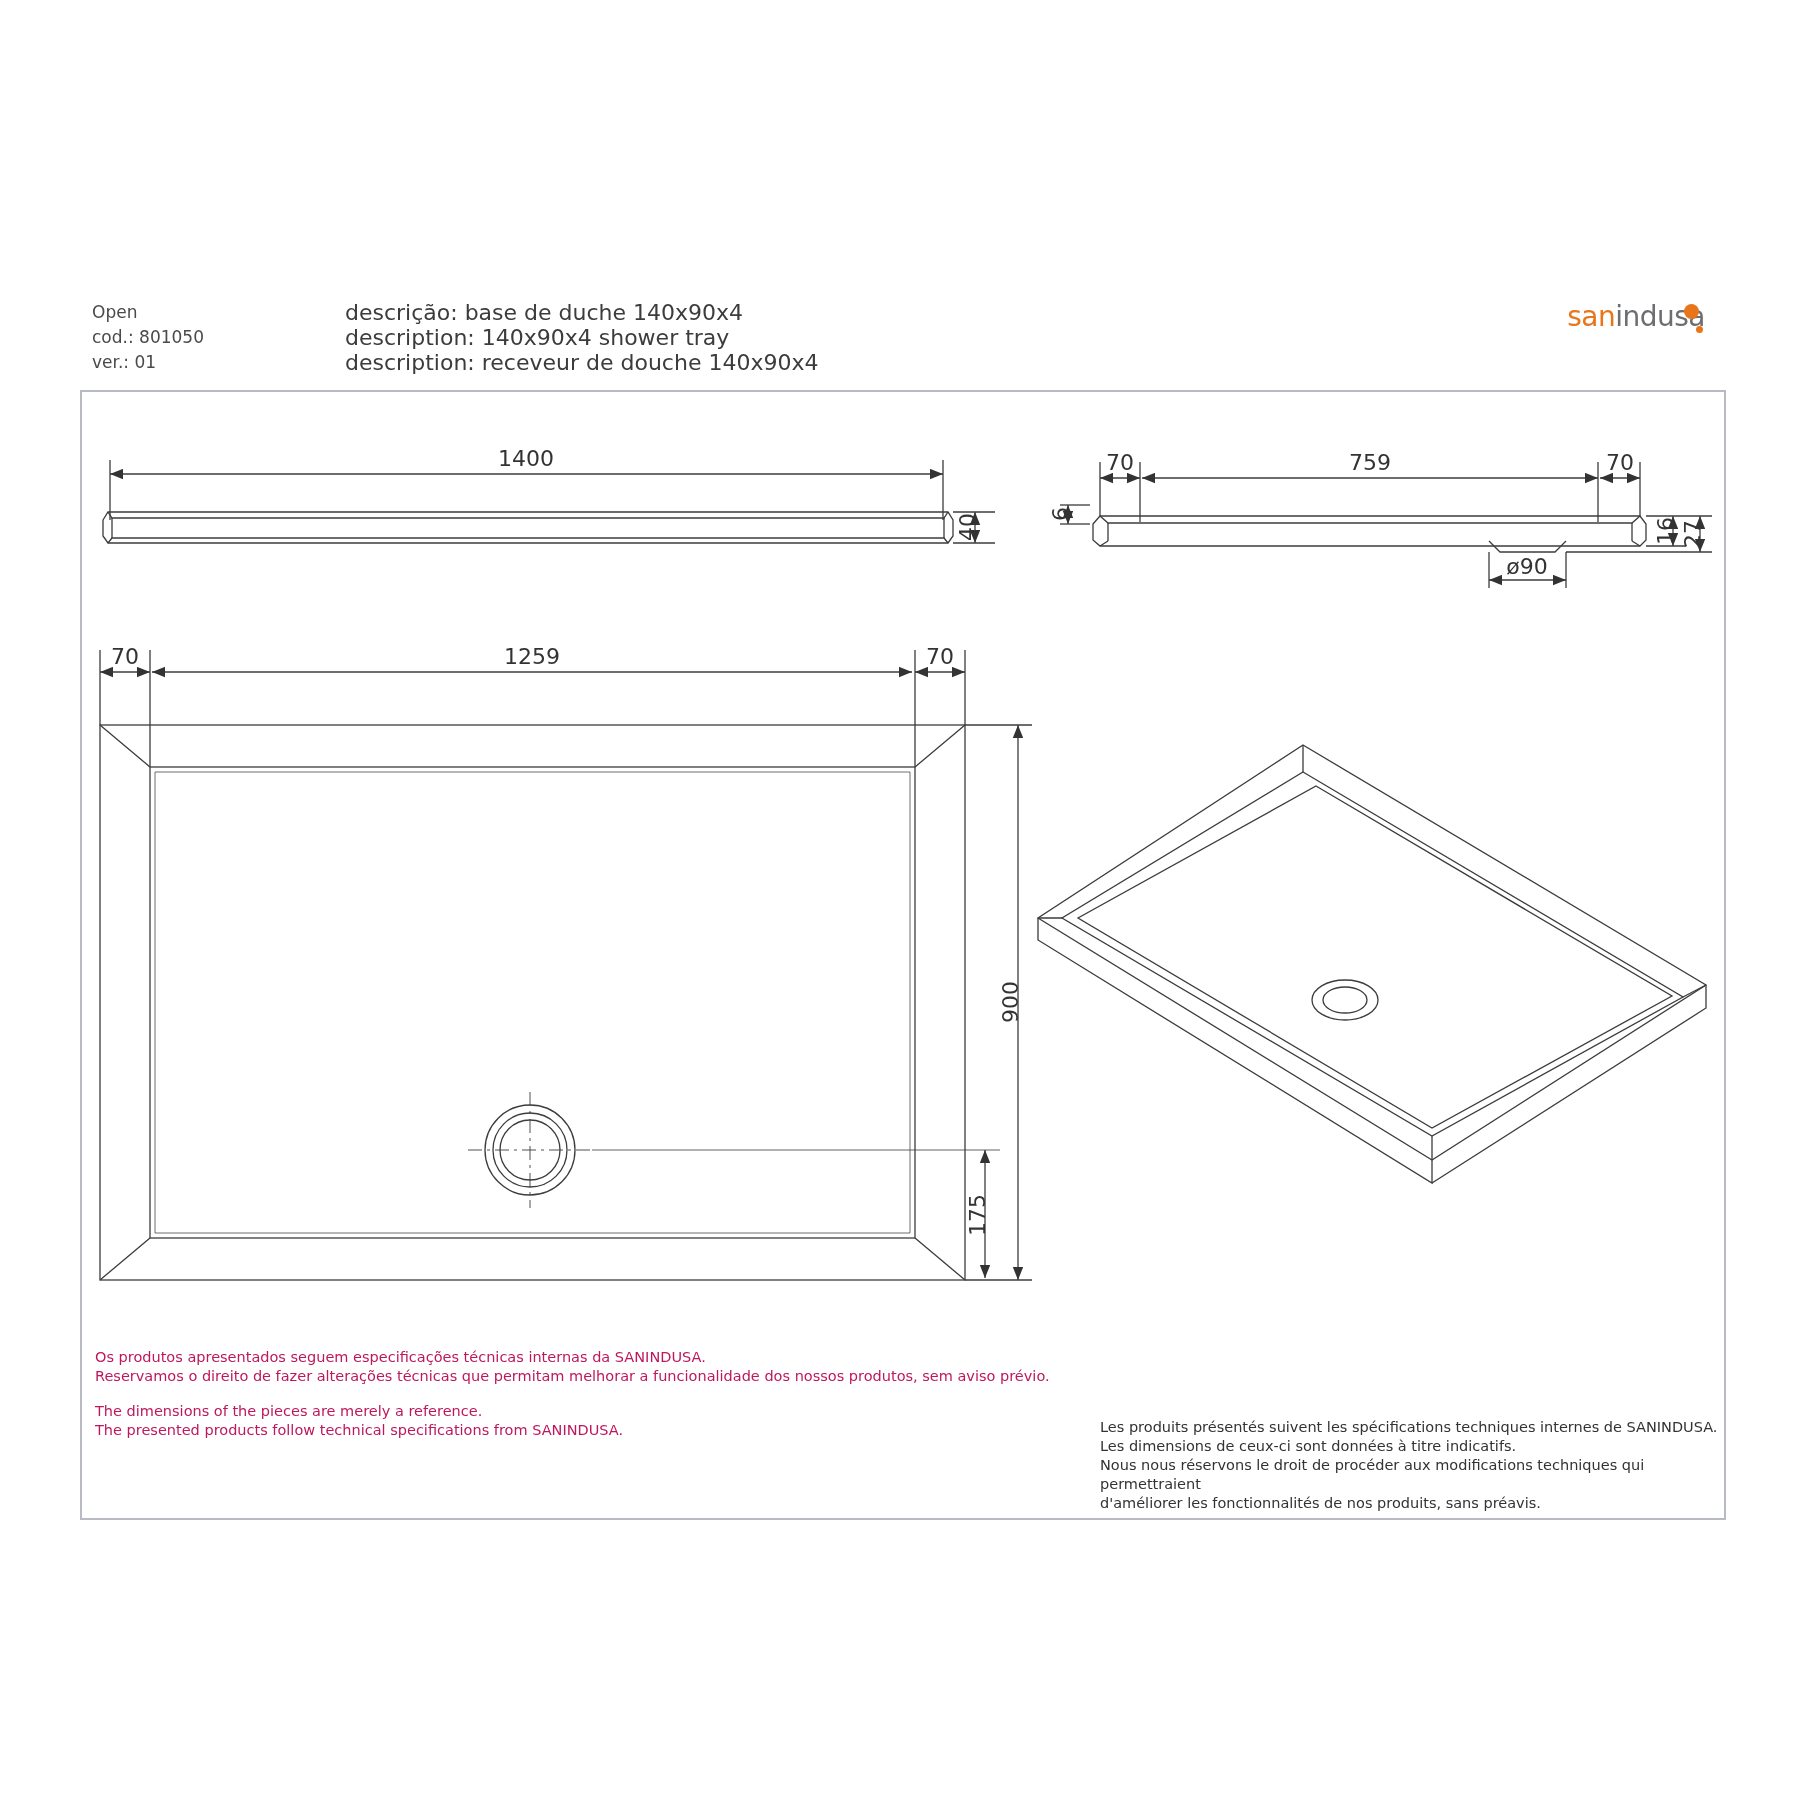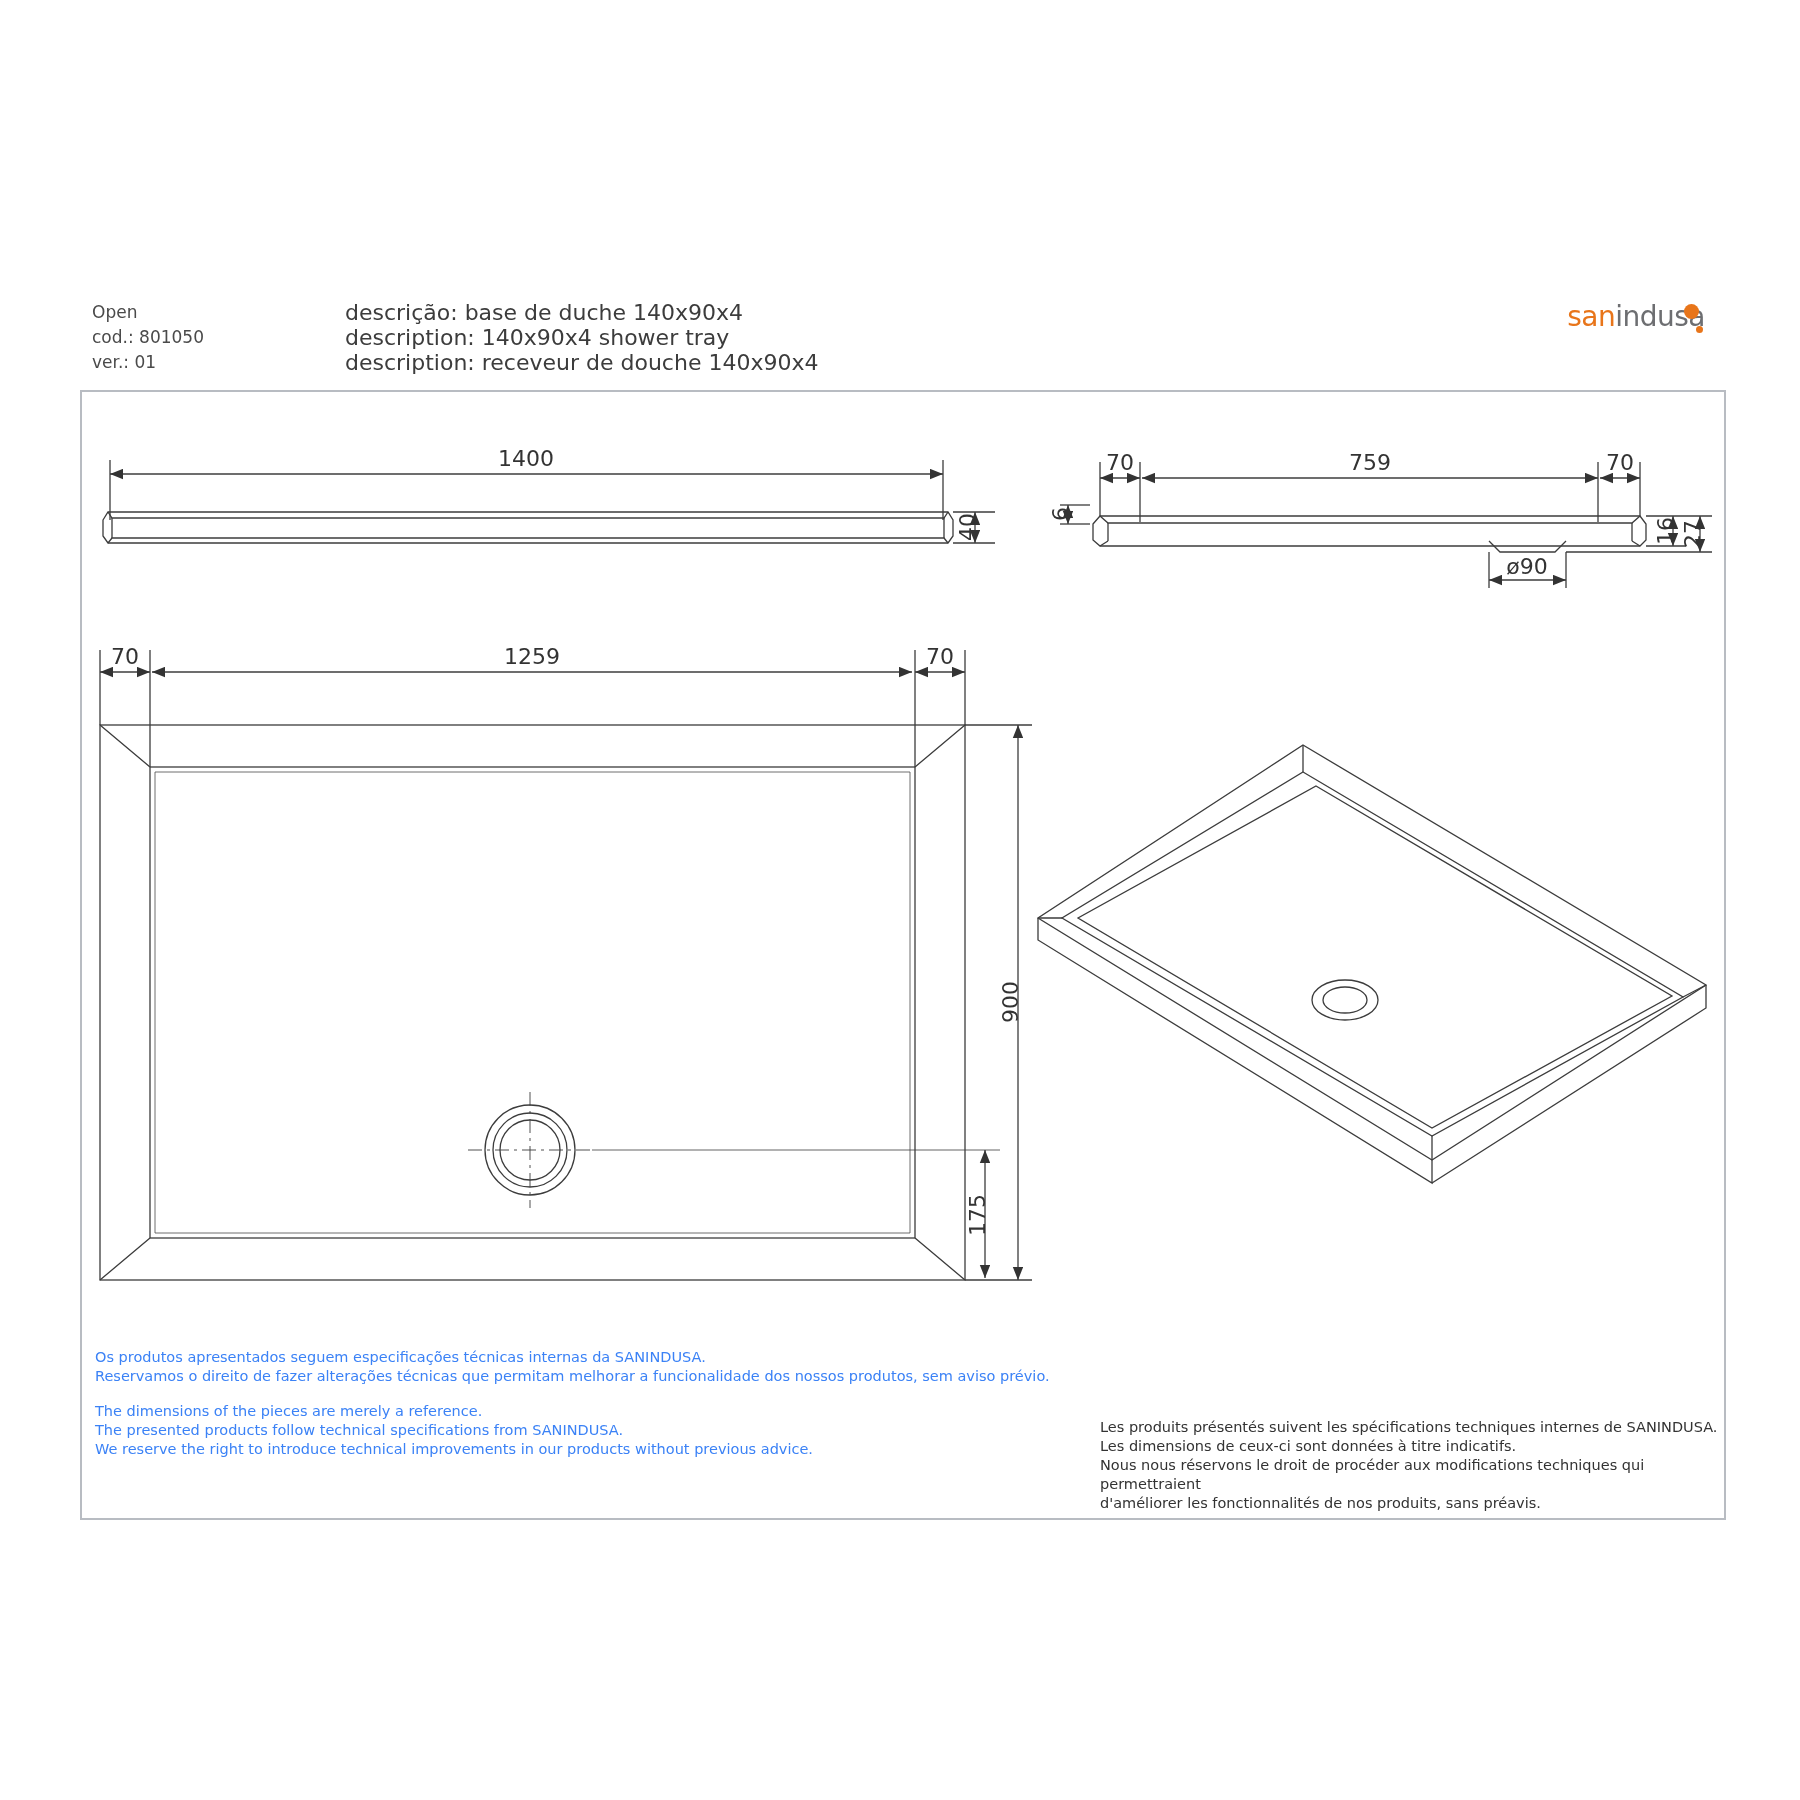--- a/index.html
+++ b/index.html
@@ -80,21 +80,21 @@
     box-sizing: border-box;
   }
   
   .notes-left {
     position: absolute;
     left: 95px;
     top: 1348px;
     width: 1000px;
     font-size: 14.5px;
     line-height: 19px;
-    color: #3b82f6;
+    color: #be185d;
   }
   .notes-left p { margin: 0; }
   .notes-left .gap { height: 16px; }
   .notes-right {
     position: absolute;
     left: 1100px;
     top: 1418px;
     width: 620px;
     font-size: 14.5px;
     line-height: 19px;
@@ -285,21 +285,20 @@
       <text class="dimtxt" x="985" y="1215" text-anchor="middle" transform="rotate(-90 985 1215)">175</text>
     </g>
   </svg>
 
   <div class="notes-left">
     <p>Os produtos apresentados seguem especificações técnicas internas da SANINDUSA.</p>
     <p>Reservamos o direito de fazer alterações técnicas que permitam melhorar a funcionalidade dos nossos produtos, sem aviso prévio.</p>
     <div class="gap"></div>
     <p>The dimensions of the pieces are merely a reference.</p>
     <p>The presented products follow technical specifications from SANINDUSA.</p>
-    <p>We reserve the right to introduce technical improvements in our products without previous advice.</p>
   </div>
 
   <div class="notes-right">
     <p>Les produits présentés suivent les spécifications techniques internes de SANINDUSA.</p>
     <p>Les dimensions de ceux-ci sont données à titre indicatifs.</p>
     <p>Nous nous réservons le droit de procéder aux modifications techniques qui permettraient</p>
     <p>d'améliorer les fonctionnalités de nos produits, sans préavis.</p>
   </div>
 
 </div>

